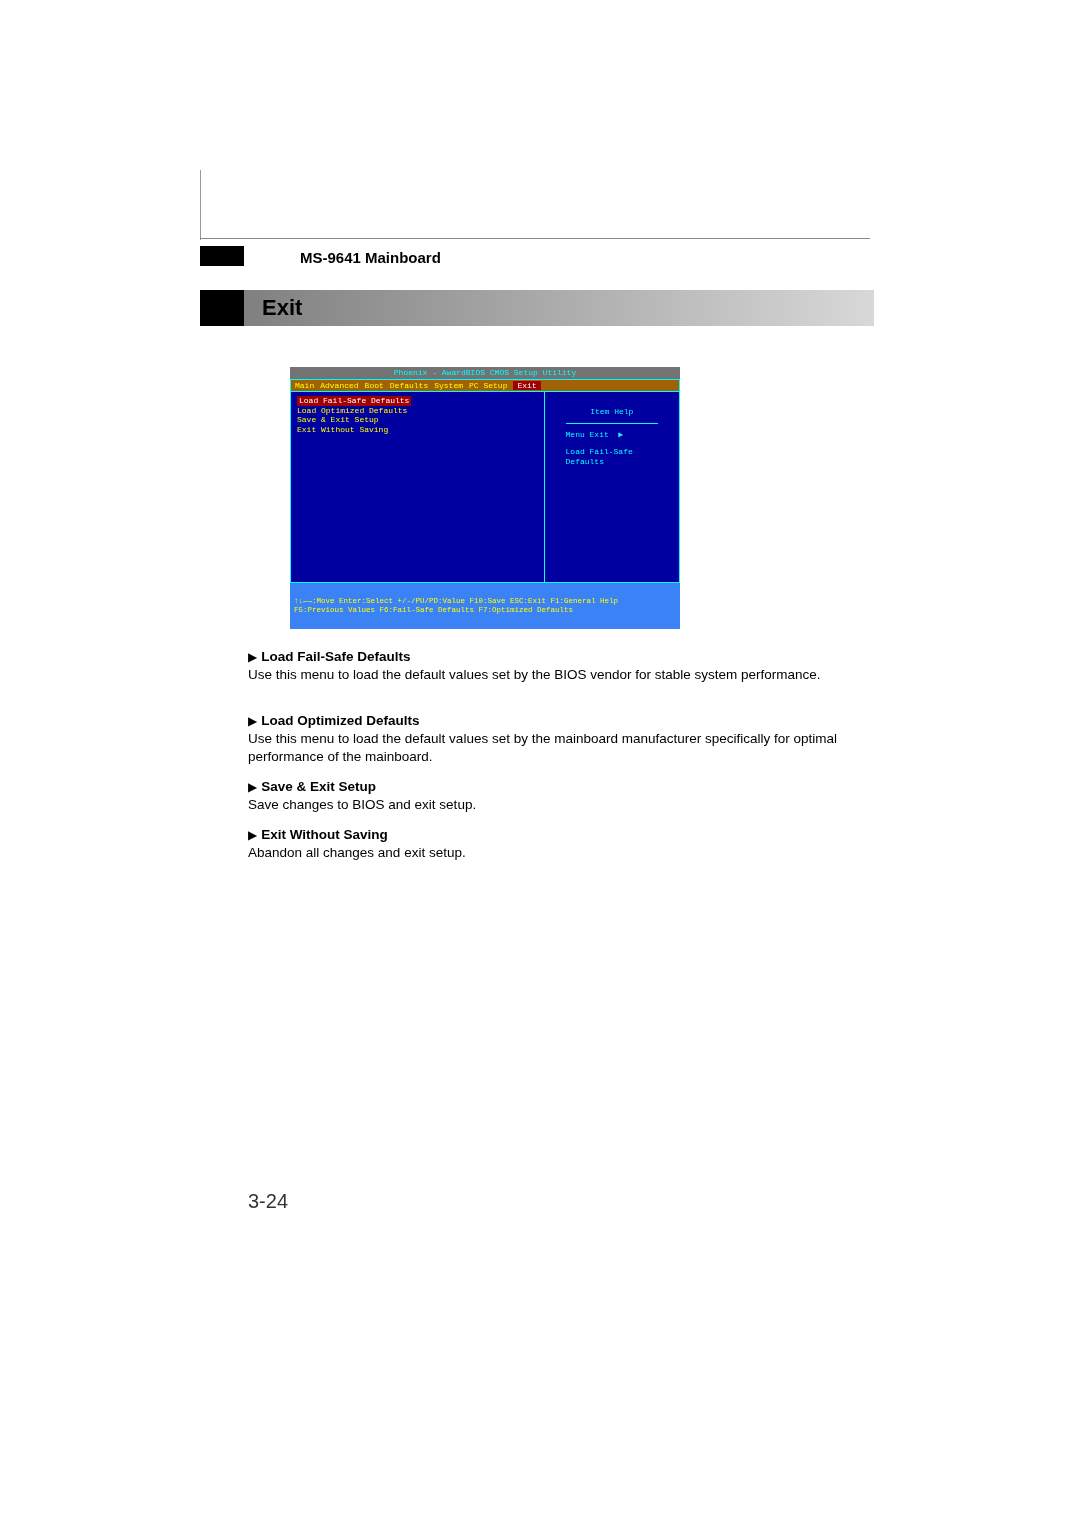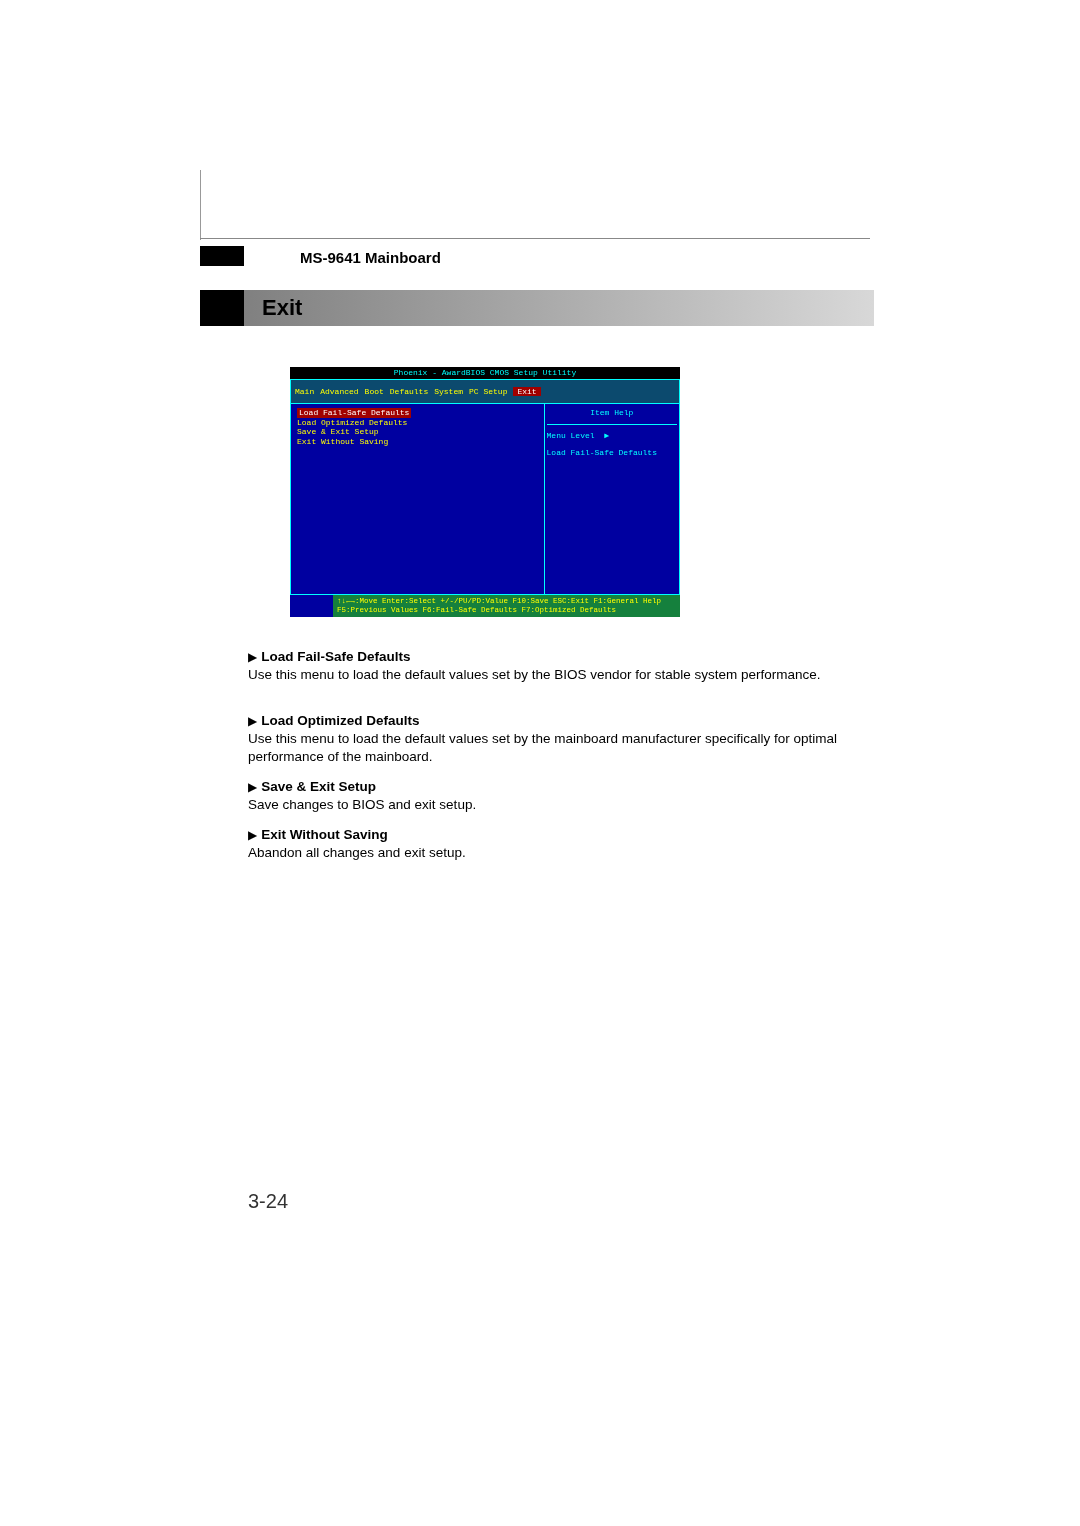--- a/index.html
+++ b/index.html
@@ -73,29 +73,29 @@
     left: 290px;
     top: 367px;
     width: 390px;
     background: #0000a0;
     font-family: "Courier New", monospace;
     font-size: 8px;
     color: #fff;
     line-height: 1.2;
   }
   .bios-title {
-    background: #000000;
+    background: #737373;
     color: #00ffff;
     text-align: center;
     padding: 1px 8px;
   }
   .bios-menubar {
-    background: #0c4a6e;
+    background: #a16207;
     color: #ffff00;
-    padding: 7px 4px;
+    padding: 1px 4px;
     display: flex;
     gap: 6px;
     border-bottom: 1px solid #00ffff;
   }
   .bios-menubar span { color: #ffff00; }
   .bios-menubar .sel {
     background: #a00000;
     color: #fff;
     padding: 0 4px;
   }
@@ -110,39 +110,39 @@
     color: #ffff00;
   }
   .bios-left .hl {
     background: #a00000;
     color: #fff;
     display: inline-block;
     padding: 0 2px;
   }
   .bios-right {
     flex: 1;
-    padding: 4px 2px;
+    padding: 4px 21px;
     color: #00ffff;
+    margin-top: 11px;
   }
   .bios-right .ih {
     text-align: center;
     color: #00ffff;
     margin-bottom: 6px;
   }
   .bios-right hr {
     border: none;
     border-top: 1px solid #00ffff;
     margin: 2px 0 6px;
   }
   .bios-foot {
-    background: #15803d;
+    background: #3b82f6;
     color: #ffff00;
-    padding: 2px 4px;
+    padding: 14px 4px;
     font-size: 7.5px;
-    margin-left: 43px;
   }
   .bios-frame {
     border: 1px solid #00ffff;
   }
   .desc {
     position: absolute;
     left: 248px;
     width: 620px;
     font-size: 13.5px;
     color: #000;
@@ -192,21 +192,21 @@
     <div class="bios-body">
       <div class="bios-left">
         <div><span class="hl">Load Fail-Safe Defaults</span></div>
         <div>Load Optimized Defaults</div>
         <div>Save &amp; Exit Setup</div>
         <div>Exit Without Saving</div>
       </div>
       <div class="bios-right">
         <div class="ih">Item Help</div>
         <hr>
-        <div><span>Menu Level</span>&nbsp;&nbsp;▶</div>
+        <div><span>Menu Exit</span>&nbsp;&nbsp;▶</div>
         <div style="height:8px"></div>
         <div>Load Fail-Safe Defaults</div>
       </div>
     </div>
   </div>
   <div class="bios-foot">
     <div>↑↓←→:Move  Enter:Select  +/-/PU/PD:Value  F10:Save  ESC:Exit  F1:General Help</div>
     <div>F5:Previous Values   F6:Fail-Safe Defaults   F7:Optimized Defaults</div>
   </div>
 </div>

